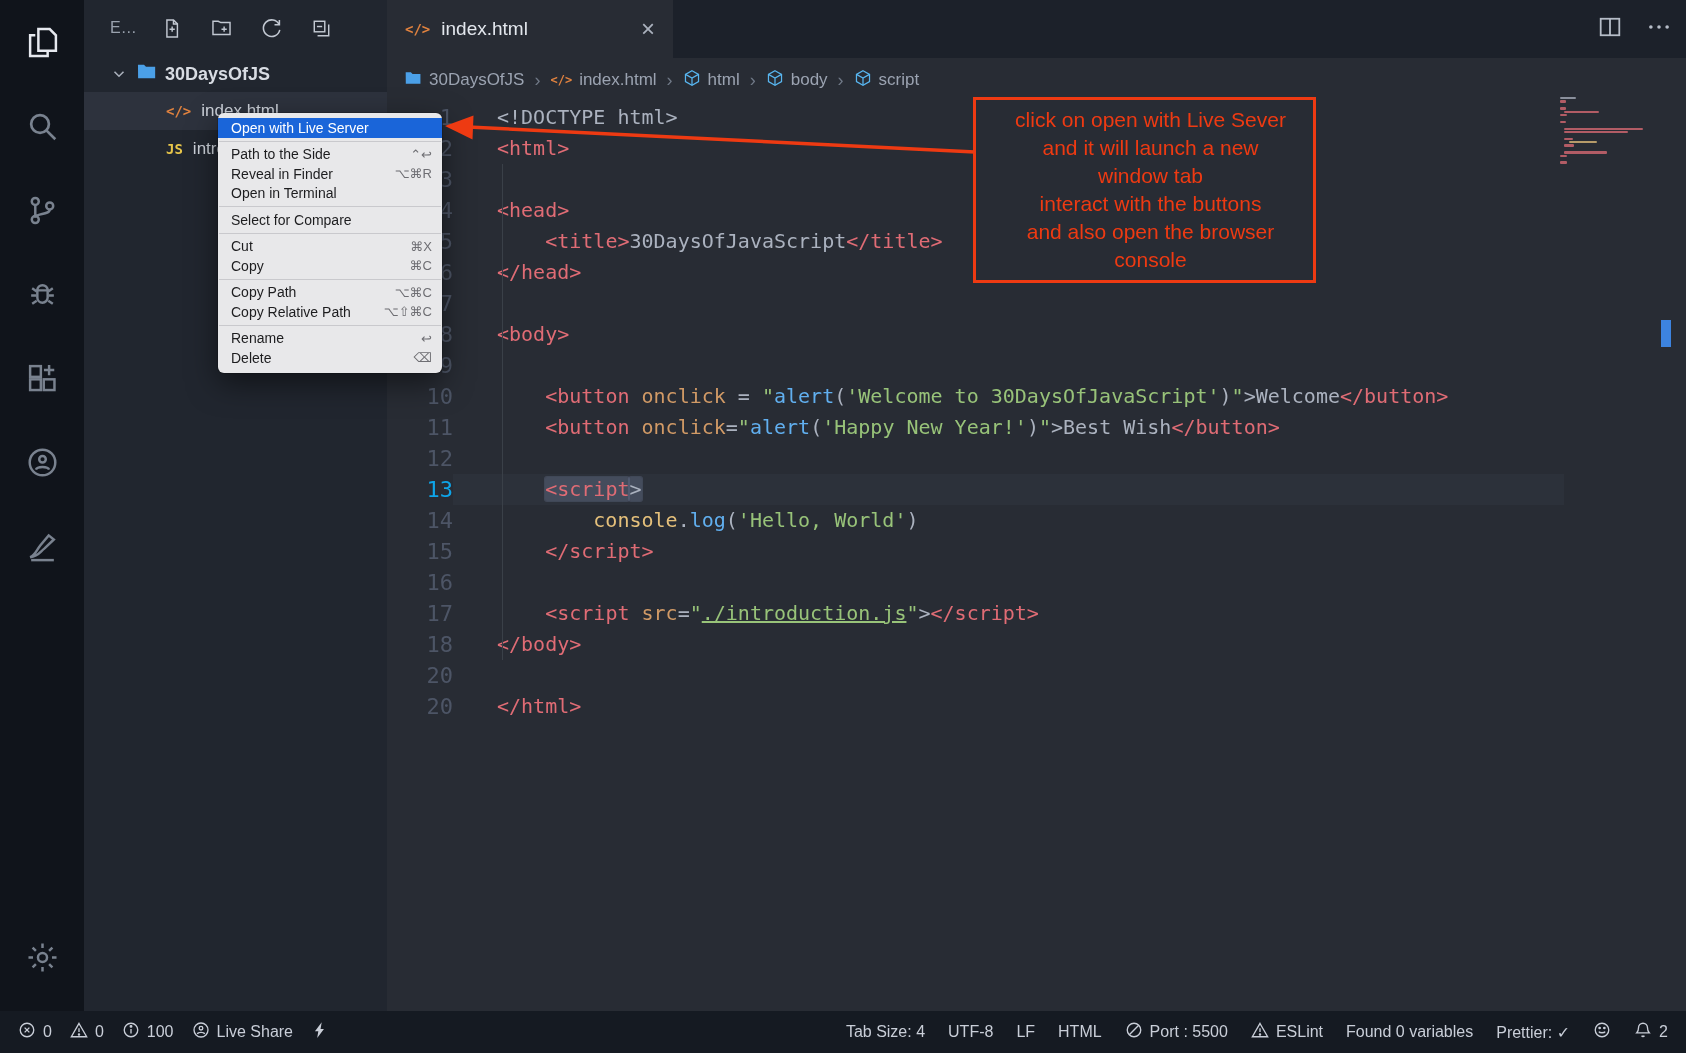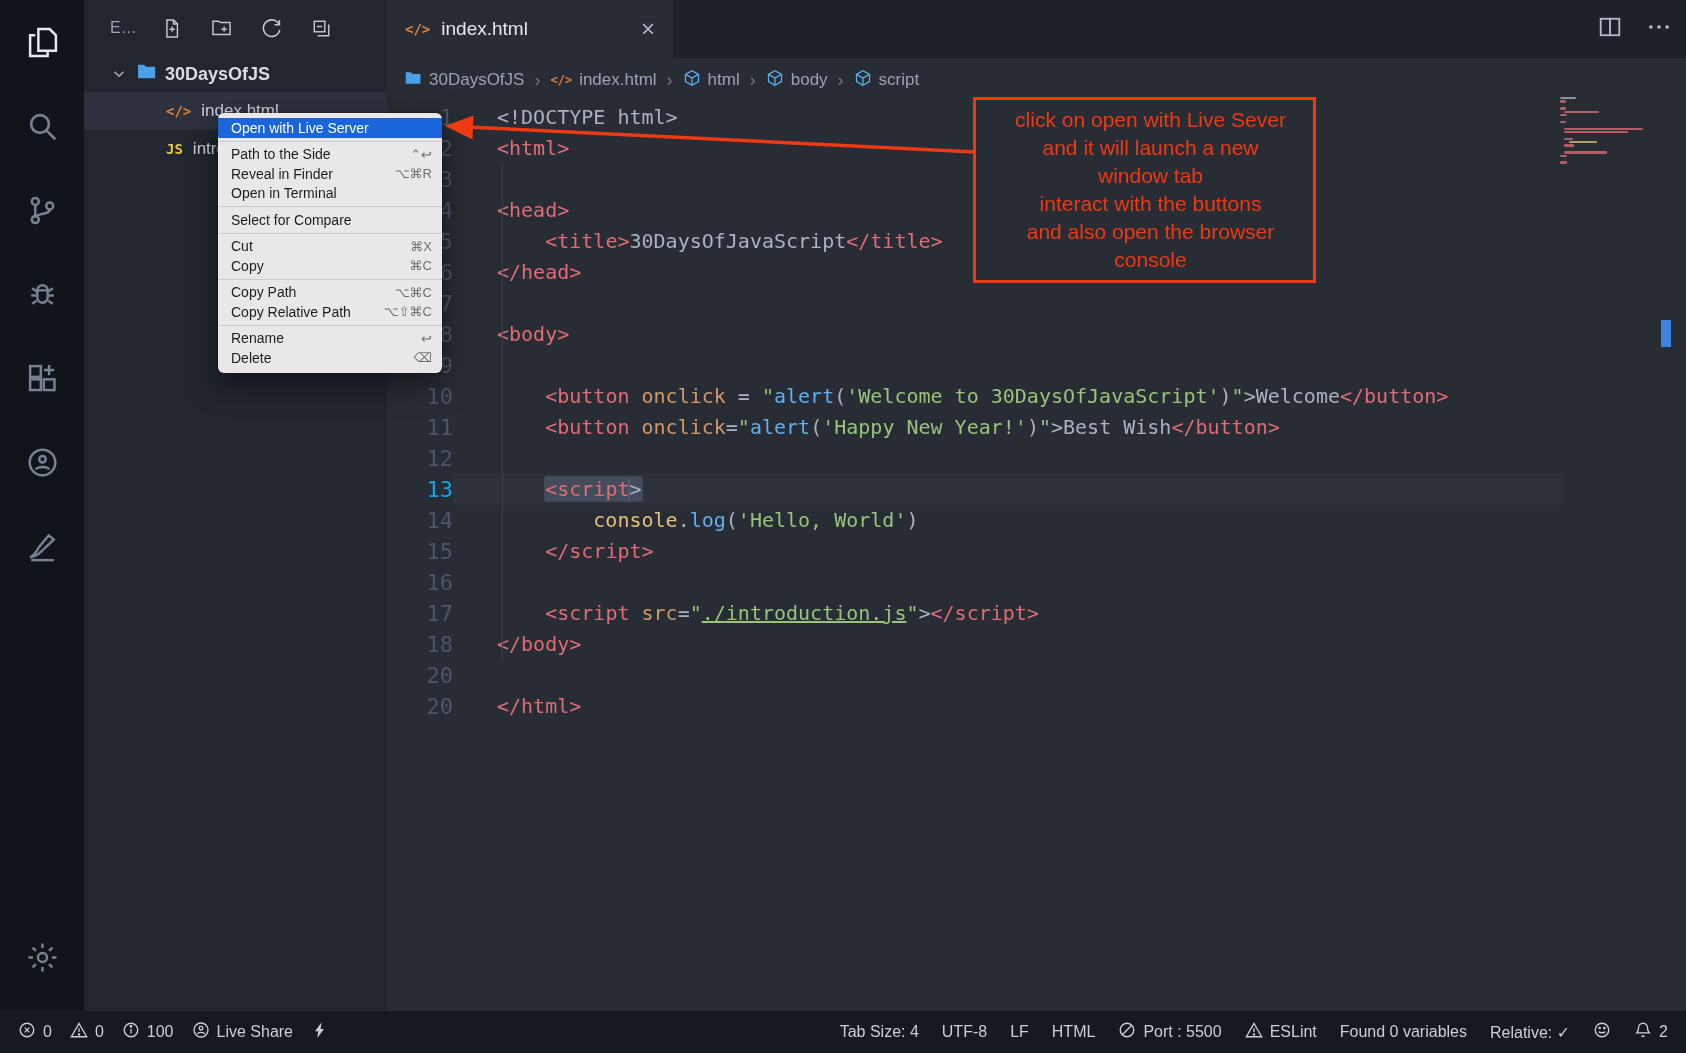--- a/index.html
+++ b/index.html
@@ -488,21 +488,21 @@
               <path d="M8 2.2L14.8 14H1.2z"></path>
               <path d="M8 6.5v3.2"></path>
               <circle cx="8" cy="12" r="0.5" fill="currentColor"></circle>
             </svg></span>
           <span class="slab">ESLint</span>
         </div>
         <div class="sit">
           <span class="slab">Found 0 variables</span>
         </div>
         <div class="sit">
-          <span class="slab">Relative: ✓</span>
+          <span class="slab">Prettier: ✓</span>
         </div>
         <div class="sit">
           <span class="sic"><svg viewBox="0 0 16 16" fill="none" stroke="currentColor" stroke-width="1.2">
               <circle cx="8" cy="8" r="6"></circle>
               <path d="M5.2 9.4c.7 1.4 4.9 1.4 5.6 0"></path>
               <circle cx="5.9" cy="6.2" r="0.6" fill="currentColor"></circle>
               <circle cx="10.1" cy="6.2" r="0.6" fill="currentColor"></circle>
             </svg></span>
         </div>
         <div class="sit">

